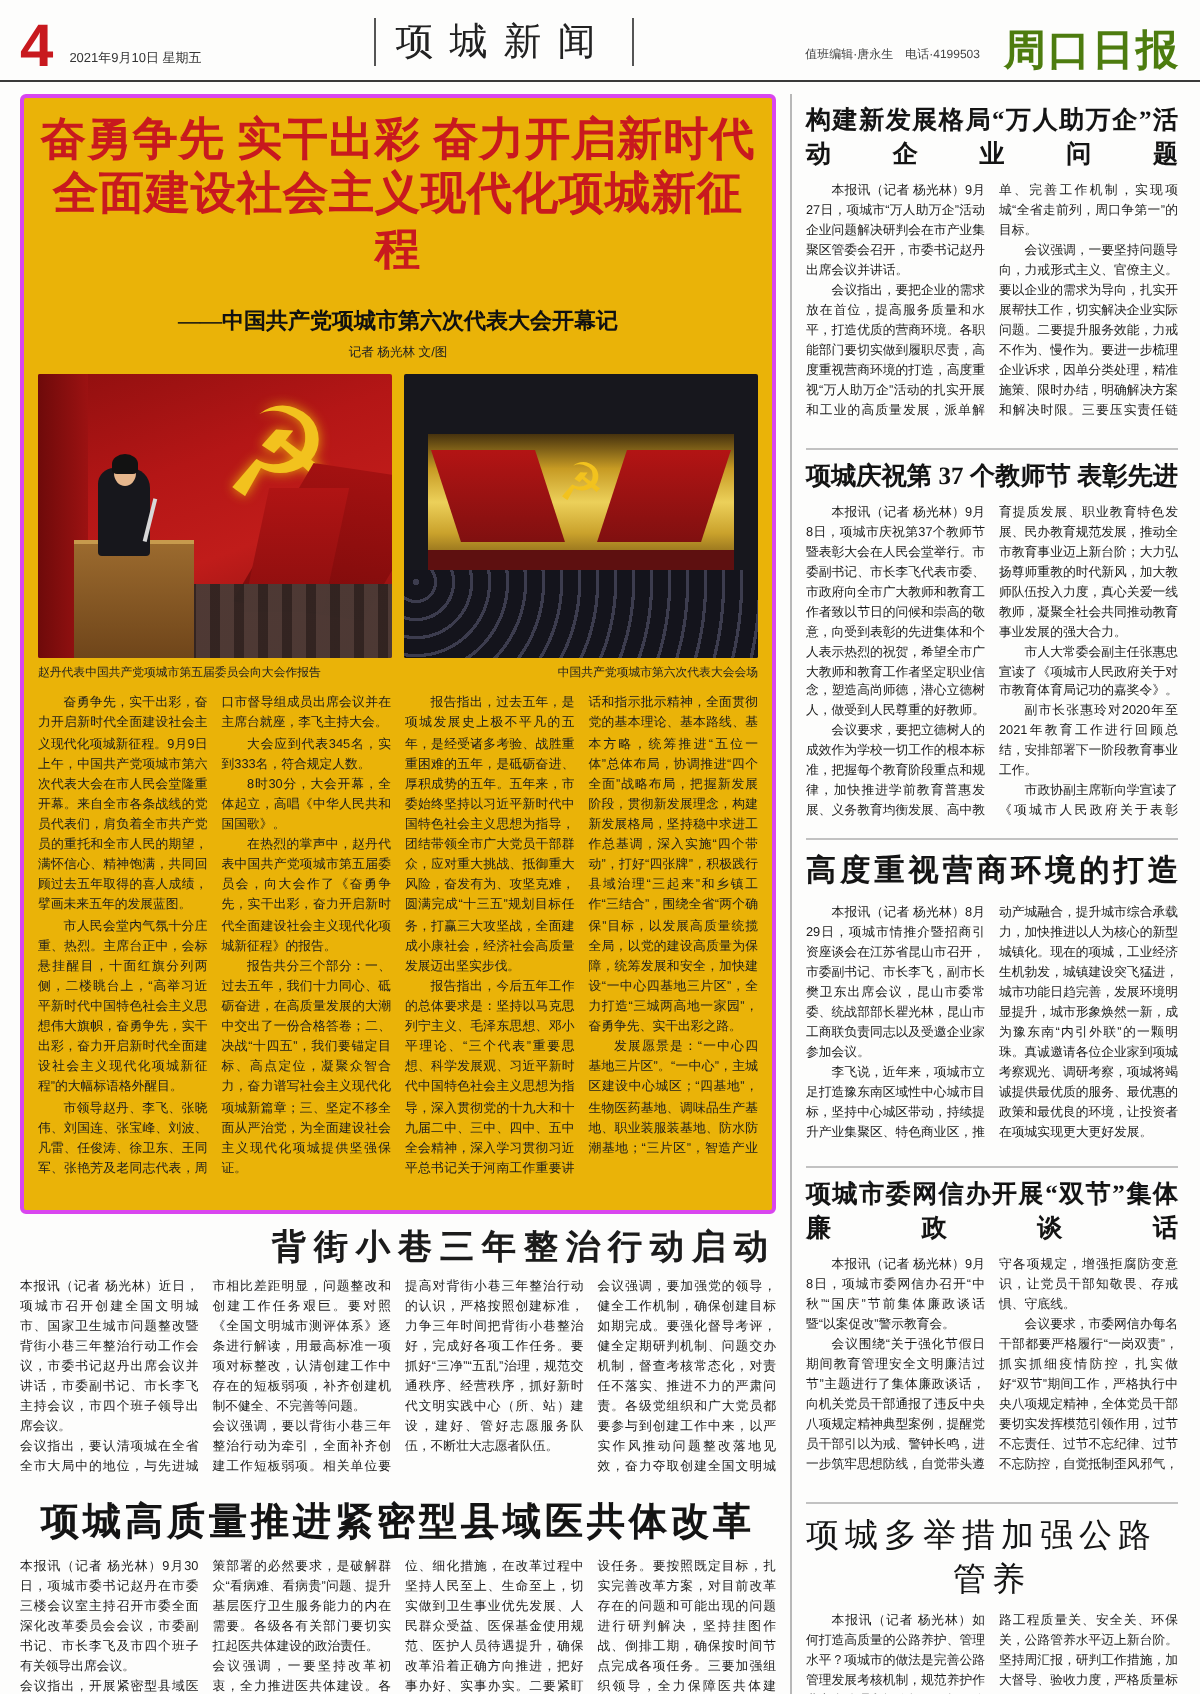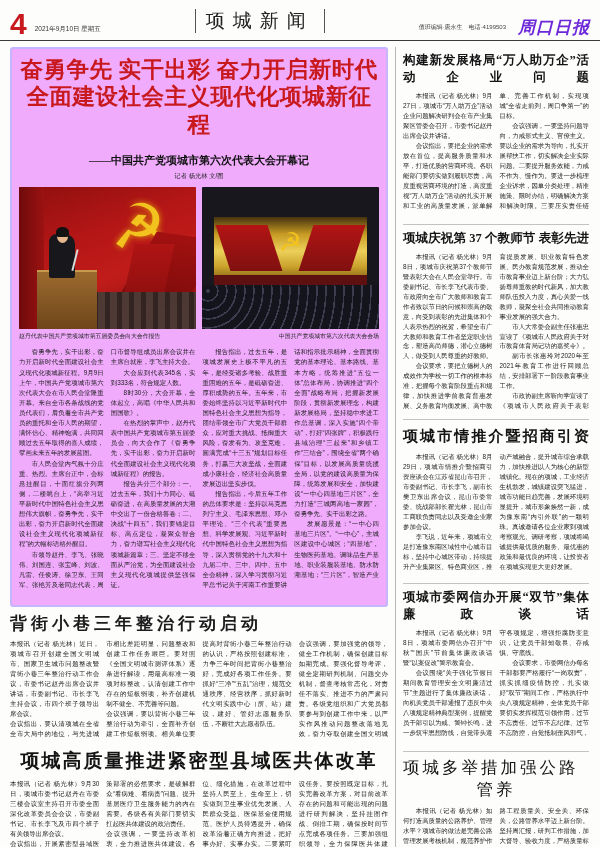--- a/index.html
+++ b/index.html
@@ -19,29 +19,29 @@
   .date-line { font-size:6.5px; color:#333; padding-bottom:2px; }
   .header-center {
     font-family:Liberation Mono, monospace;
     font-size:19px; letter-spacing:8px; color:#222; display:flex; align-items:center; gap:10px;
     padding-bottom:2px;
   }
   .vbar { display:inline-block; width:1px; height:24px; background:#555; }
   .header-right { display:flex; align-items:flex-end; gap:12px; }
   .editor-line { font-size:6px; color:#444; padding-bottom:4px; }
   .masthead {
-    color:#6d28d9; font-family:"Liberation Serif","DejaVu Serif",serif;
-    font-size:17px; font-weight:bold; font-style:italic; letter-spacing:1px; line-height:1;
+    color:#4d7c0f; font-family:"Liberation Serif","DejaVu Serif",serif;
+    font-size:21px; font-weight:bold; letter-spacing:1px; line-height:1;
   }
   
   .main { display:flex; padding:6px 10px 0 10px; }
   .left-region { width:378px; }
   .right-region { width:194px; margin-left:7px; border-left:1px solid #b8b8b8; padding-left:7px; }
   
-  .lead-box { border:2px solid #c4b5fd; border-radius:3px; padding:7px 7px 6px 7px; background:#f0abfc; }
+  .lead-box { border:2px solid #d946ef; border-radius:3px; padding:7px 7px 6px 7px; background:#eab308; }
   .lead-h {
     color:#c8191e; text-align:center; font-weight:bold;
     font-family:"Liberation Serif","DejaVu Serif",serif;
     font-size:22.5px; line-height:1.22; letter-spacing:0.5px;
   }
   .lead-sub {
     text-align:center; font-weight:bold; font-size:11px; margin-top:15px;
     font-family:"Liberation Serif","DejaVu Serif",serif; color:#111;
   }
   .lead-by { text-align:center; font-size:6.3px; margin-top:4px; color:#222; }
@@ -79,21 +79,21 @@
     background:repeating-radial-gradient(circle at 6px 6px,#3c3c4e 0 1.6px,transparent 1.6px 9px); }
   .caption-row { display:flex; justify-content:space-between; margin-top:3px; }
   .caption { font-size:5.9px; color:#222; font-family:"Liberation Serif","DejaVu Serif",serif; }
   
   .lead-body { margin-top:6px; height:252px; column-count:4; column-gap:7px;
     font-size:6.4px; line-height:1.58; text-align:justify; overflow:hidden; color:#1c1c1c; }
   .lead-body p, .art-body p { margin:0; text-indent:2em; }
   
   .kicker { margin-top:8px; font-size:9px; font-weight:bold; color:#111;
     font-family:"Liberation Serif","DejaVu Serif",serif; letter-spacing:0.5px; }
-  .civic-h { text-align:left; font-family:"Liberation Serif","DejaVu Serif",serif;
+  .civic-h { text-align:right; font-family:"Liberation Serif","DejaVu Serif",serif;
     font-size:17px; letter-spacing:4px; color:#1b1b1b; font-weight:600; margin:5px 0 4px 0; }
   .civic-body { height:102px; column-count:4; column-gap:7px; font-size:6.4px; line-height:1.56;
     text-align:justify; overflow:hidden; }
   
   .med-wrap { position:relative; }
   .med-h { text-align:center; font-family:"Liberation Serif","DejaVu Serif",serif;
     font-size:19px; letter-spacing:2px; font-weight:bold; color:#141414; margin:7px 0 5px 0; }
   .med-body { height:82px; column-count:4; column-gap:7px; font-size:6.4px; line-height:1.56;
     text-align:justify; overflow:hidden; }
   
@@ -216,21 +216,21 @@
         <div class="art-body h-a2">
             <p>本报讯（记者 杨光林）9月8日，项城市庆祝第37个教师节暨表彰大会在人民会堂举行。市委副书记、市长李飞代表市委、市政府向全市广大教师和教育工作者致以节日的问候和崇高的敬意，向受到表彰的先进集体和个人表示热烈的祝贺，希望全市广大教师和教育工作者坚定职业信念，塑造高尚师德，潜心立德树人，做受到人民尊重的好教师。</p>
             <p>会议要求，要把立德树人的成效作为学校一切工作的根本标准，把握每个教育阶段重点和规律，加快推进学前教育普惠发展、义务教育均衡发展、高中教育提质发展、职业教育特色发展、民办教育规范发展，推动全市教育事业迈上新台阶；大力弘扬尊师重教的时代新风，加大教师队伍投入力度，真心关爱一线教师，凝聚全社会共同推动教育事业发展的强大合力。</p>
             <p>市人大常委会副主任张惠忠宣读了《项城市人民政府关于对市教育体育局记功的嘉奖令》。</p>
             <p>副市长张惠玲对2020年至2021年教育工作进行回顾总结，安排部署下一阶段教育事业工作。</p>
             <p>市政协副主席靳向学宣读了《项城市人民政府关于表彰2021年度教育工作先进单位和优秀教师的决定》《项城市人民政府关于表彰2021年尊师重教先进单位、教育工作综合评估先进单位的决定》。</p>
           </div>
       </div>
 
       <div class="r-art">
-        <div class="r-h r-h-2line">项城市情推介暨招商引资</div>
+        <div class="r-h r-h-2line">高度重视营商环境的打造</div>
         <div class="art-body h-a3">
             <p>本报讯（记者 杨光林）8月29日，项城市情推介暨招商引资座谈会在江苏省昆山市召开，市委副书记、市长李飞，副市长樊卫东出席会议，昆山市委常委、统战部部长瞿光林，昆山市工商联负责同志以及受邀企业家参加会议。</p>
             <p>李飞说，近年来，项城市立足打造豫东南区域性中心城市目标，坚持中心城区带动，持续提升产业集聚区、特色商业区，推动产城融合，提升城市综合承载力，加快推进以人为核心的新型城镇化。现在的项城，工业经济生机勃发，城镇建设突飞猛进，城市功能日趋完善，发展环境明显提升，城市形象焕然一新，成为豫东南“内引外联”的一颗明珠。真诚邀请各位企业家到项城考察观光、调研考察，项城将竭诚提供最优质的服务、最优惠的政策和最优良的环境，让投资者在项城实现更大更好发展。</p>
           </div>
       </div>
 
       <div class="r-art">
         <div class="r-h">项城市委网信办开展“双节”集体廉政谈话</div>
         <div class="art-body h-a4">
             <p>本报讯（记者 杨光林）9月8日，项城市委网信办召开“中秋”“国庆”节前集体廉政谈话暨“以案促改”警示教育会。</p>

